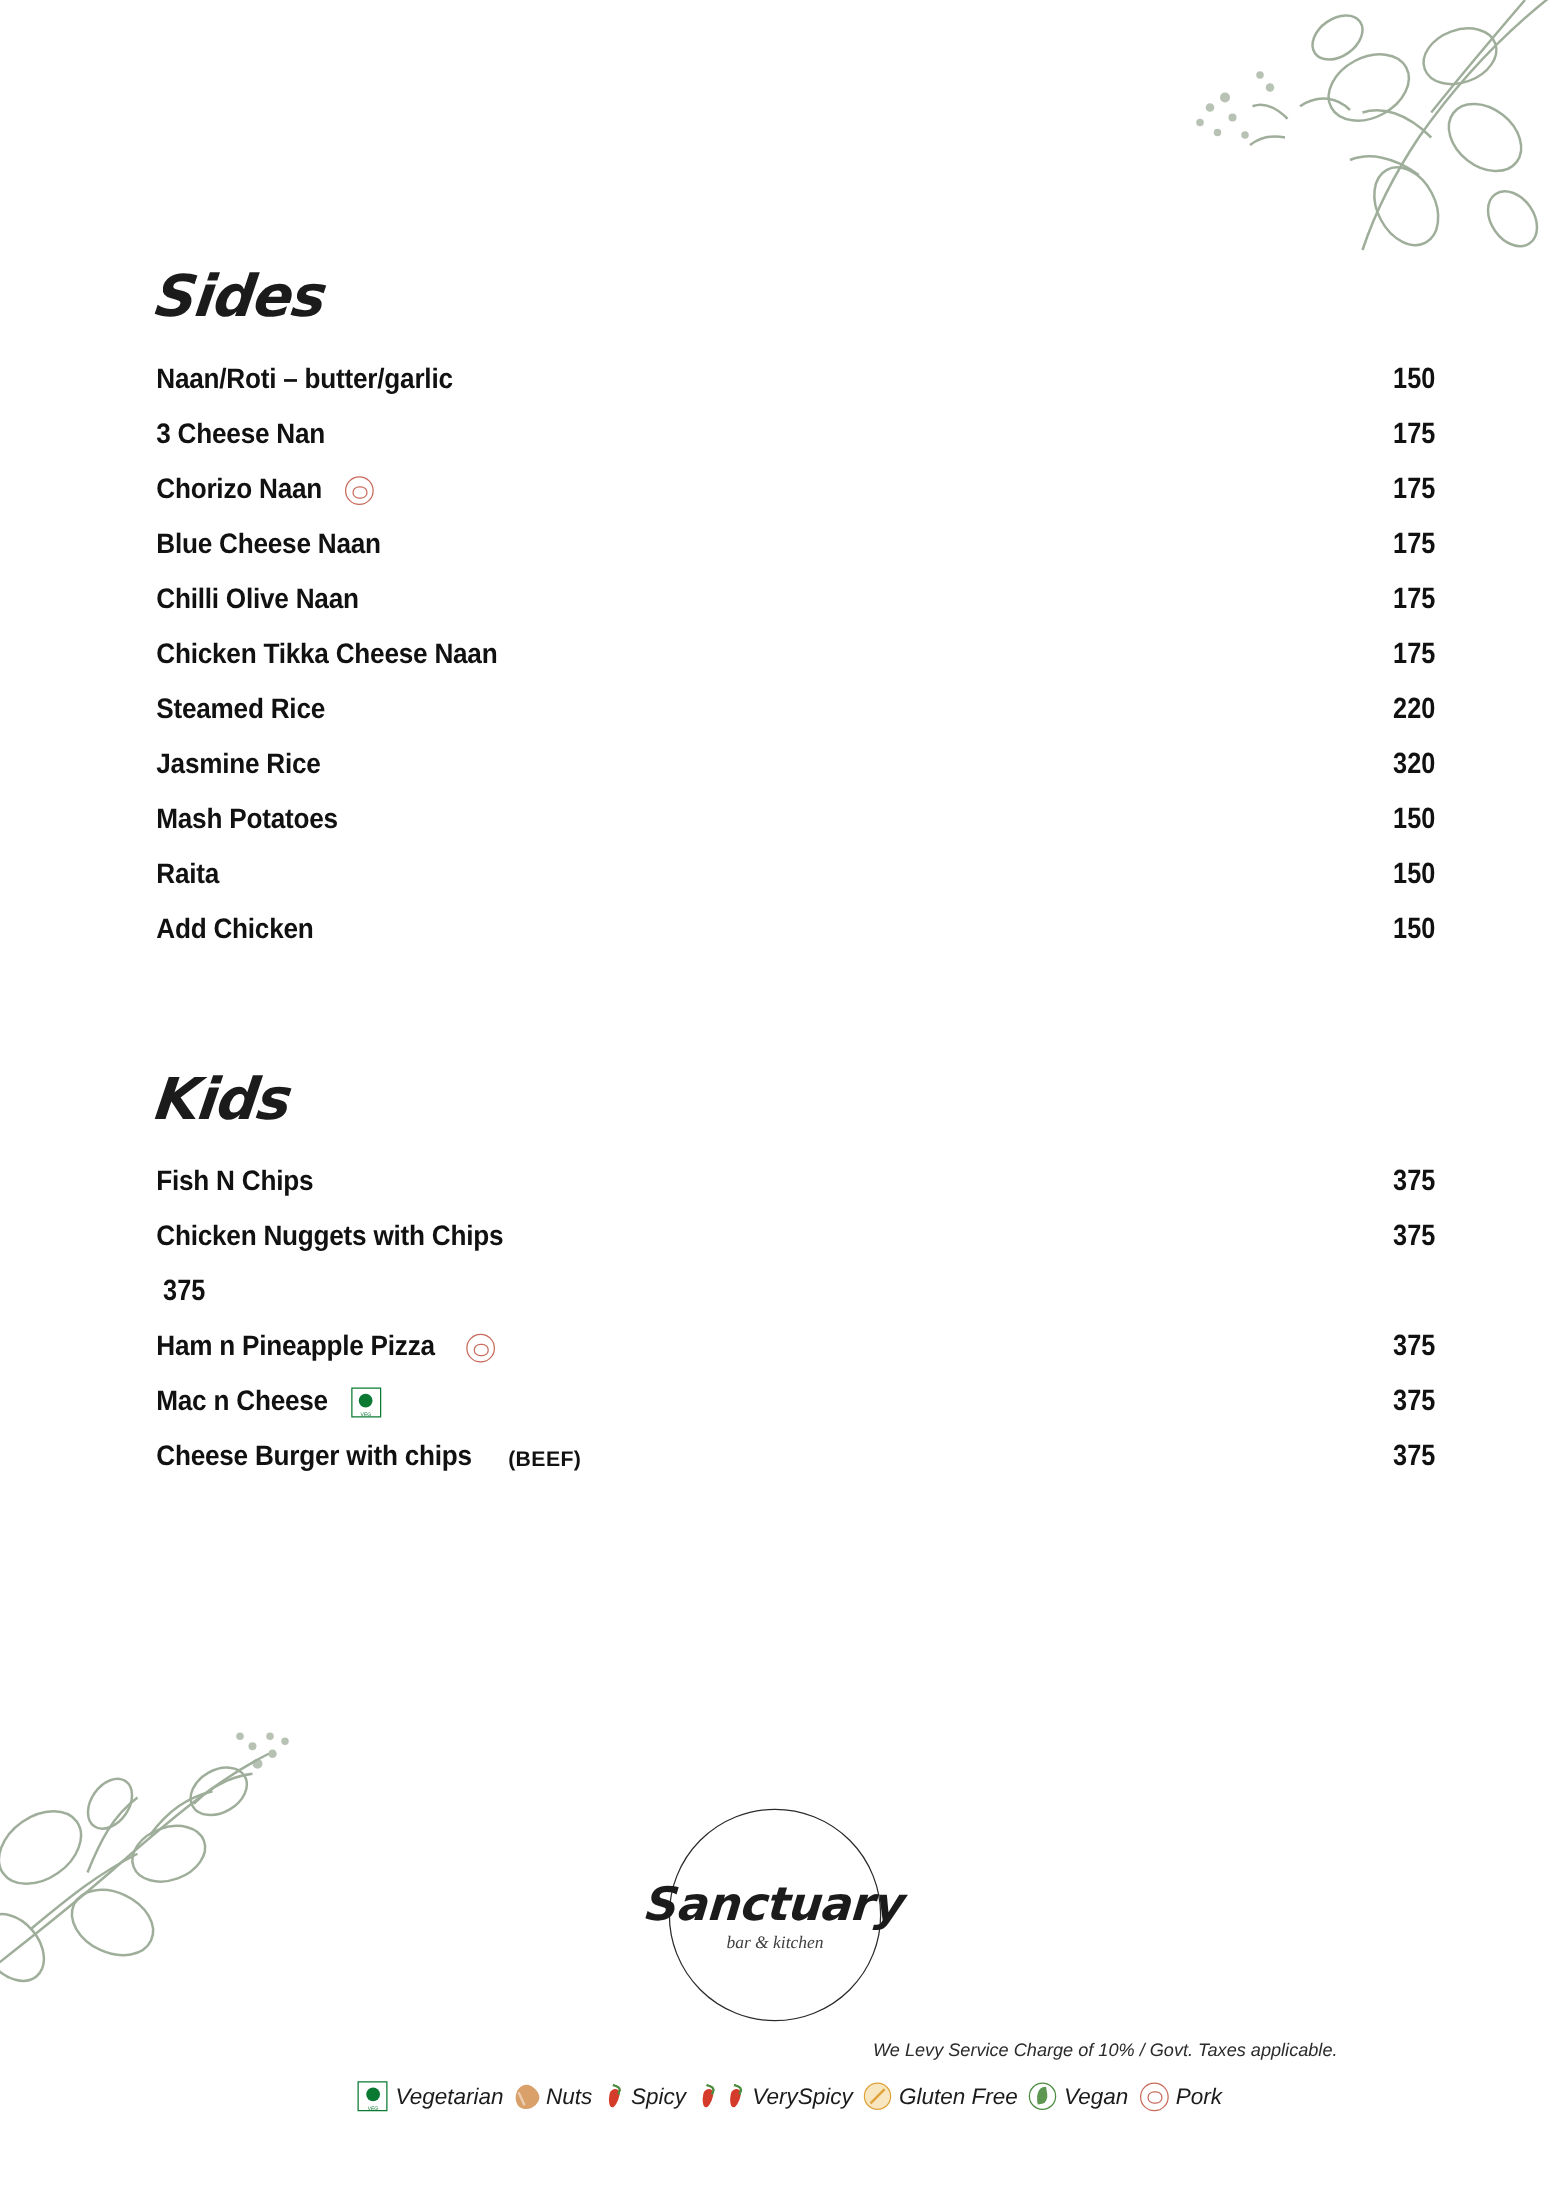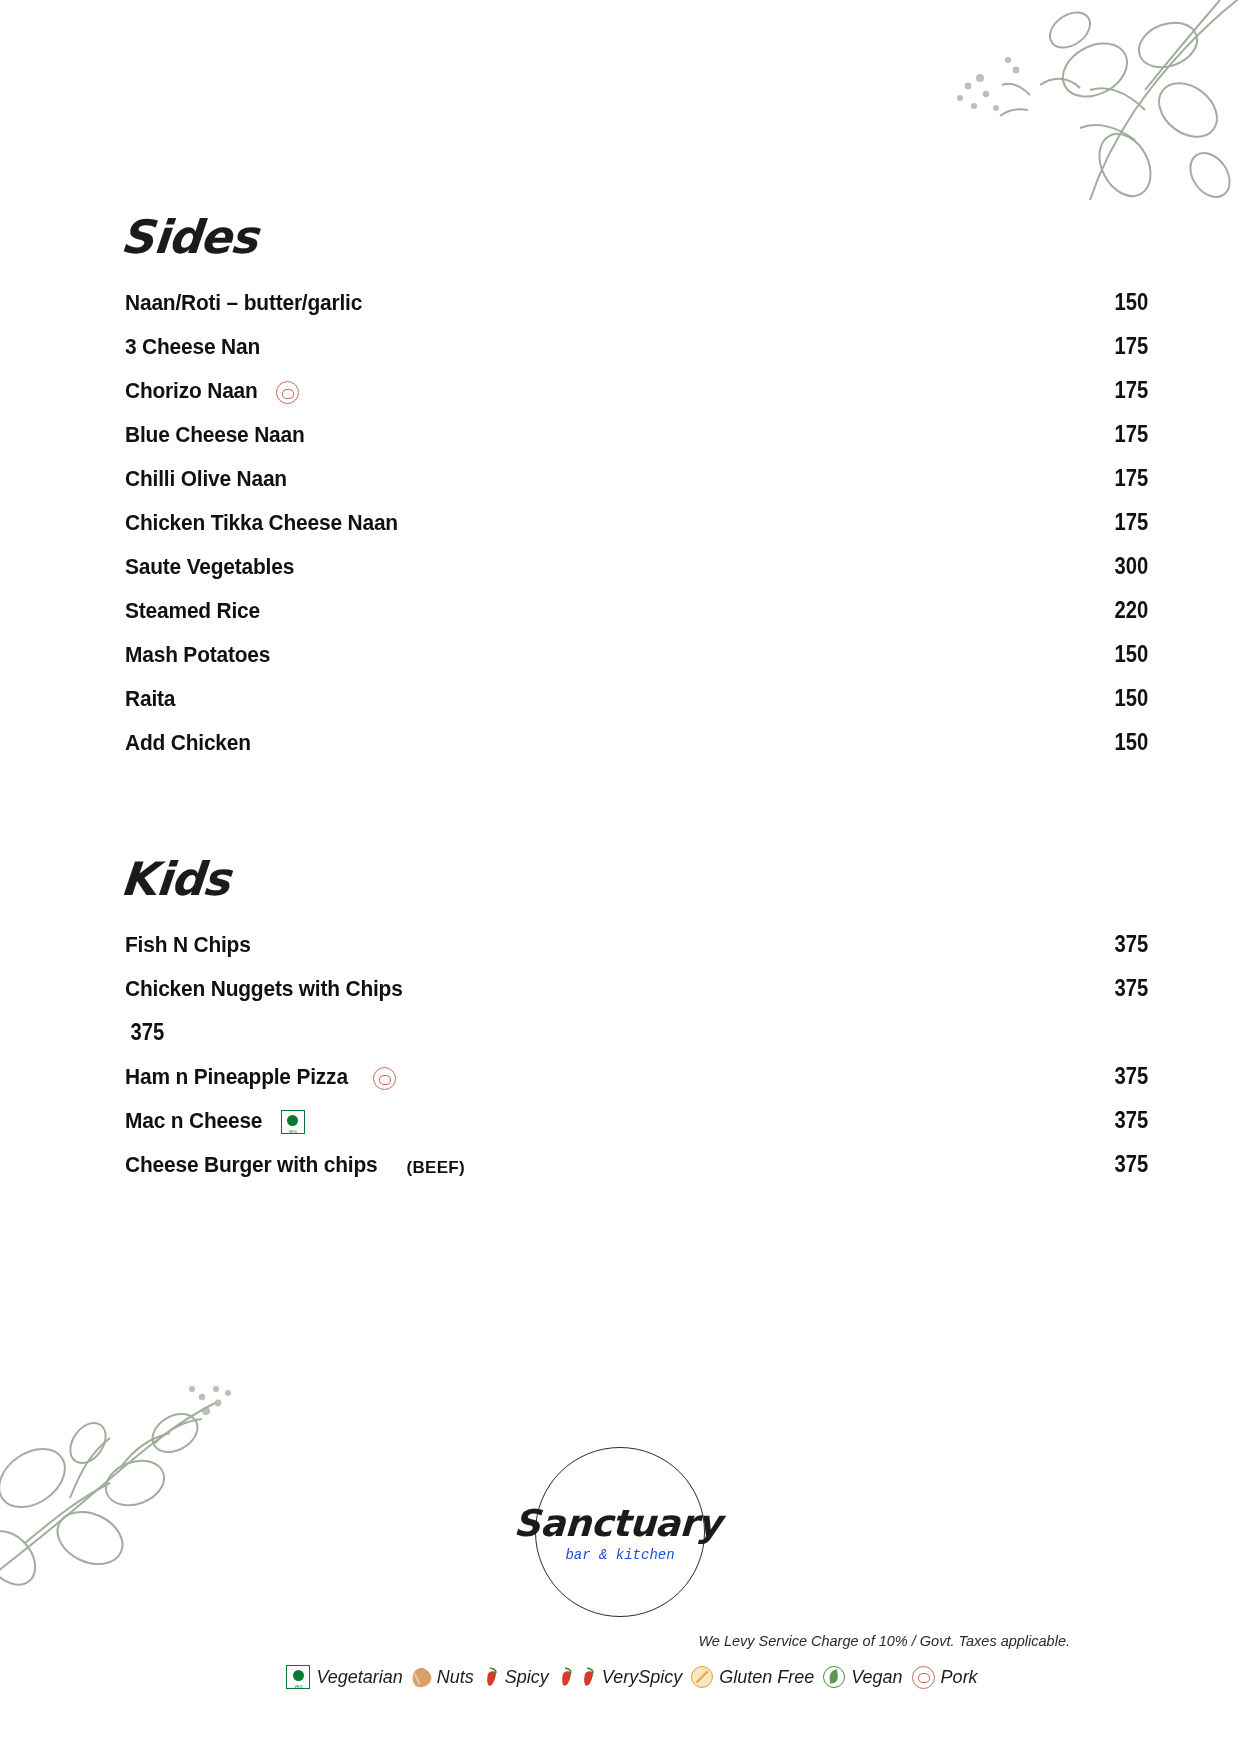--- a/index.html
+++ b/index.html
@@ -273,24 +273,24 @@
     font-style: italic;
     font-weight: bold;
     font-size: 37px;
     color: #1b1b1b;
     letter-spacing: -0.5px;
     transform: skewX(-6deg);
     margin-bottom: 2px;
   }
   .logo-sub {
     position: relative;
-    font-family: Liberation Mono, monospace;
+    font-family: Liberation Serif, serif;
     font-style: italic;
     font-size: 14px;
-    color: #1d4ed8;
+    color: #404040;
   }
 
   .service-note {
     text-align: right;
     padding-right: 182px;
     font-family: "Liberation Sans", sans-serif;
     font-style: italic;
     font-size: 14.5px;
     color: #2b2b2b;
     margin-bottom: 16px;
@@ -424,34 +424,34 @@
           <span class="item-price">175</span>
         </div>
 
         <div class="item-row">
           <div class="item-left">
             <span class="item-name">Chicken Tikka Cheese Naan</span>
           </div>
           <span class="item-price">175</span>
         </div>
 
-        <div class="item-row">
-          <div class="item-left">
-            <span class="item-name">Saute Vegetables</span>
-          </div>
-          <span class="item-price">300</span>
-        </div>
 
         <div class="item-row">
           <div class="item-left">
             <span class="item-name">Steamed Rice</span>
           </div>
           <span class="item-price">220</span>
         </div>
 
+        <div class="item-row">
+          <div class="item-left">
+            <span class="item-name">Jasmine Rice</span>
+          </div>
+          <span class="item-price">320</span>
+        </div>
 
         <div class="item-row">
           <div class="item-left">
             <span class="item-name">Mash Potatoes</span>
           </div>
           <span class="item-price">150</span>
         </div>
 
         <div class="item-row">
           <div class="item-left">

